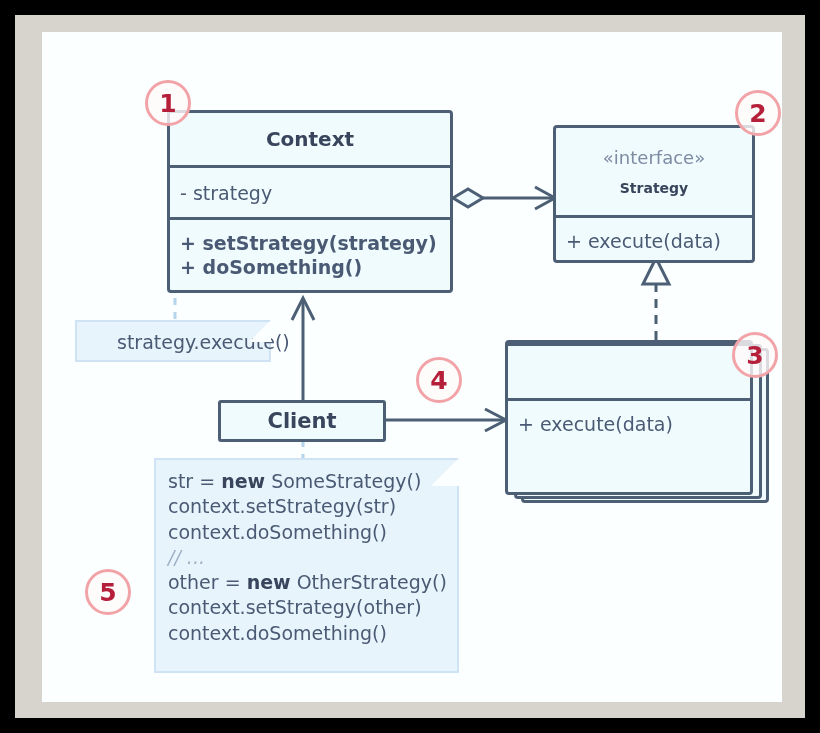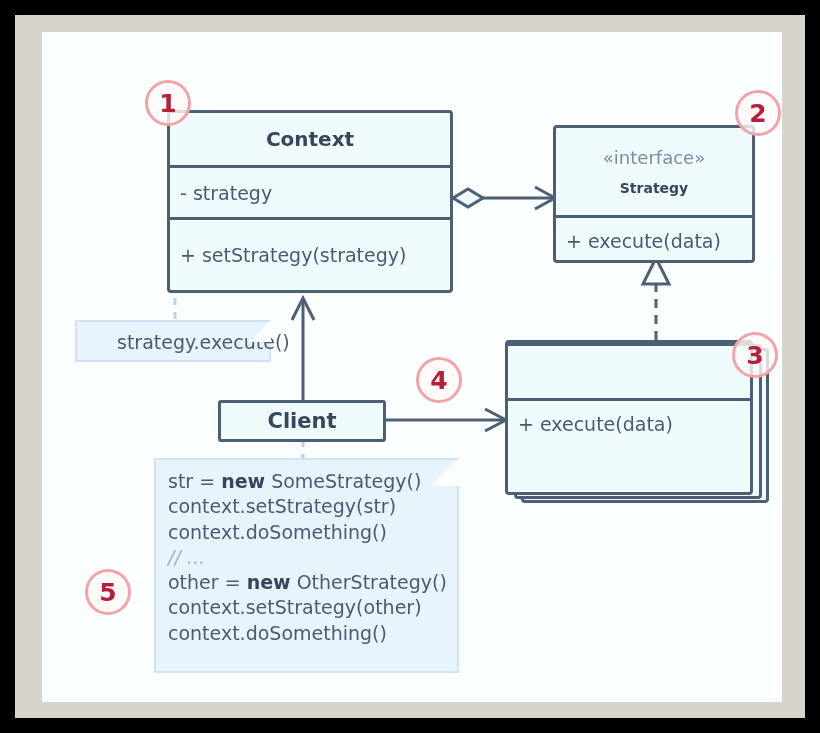--- a/index.html
+++ b/index.html
@@ -74,20 +74,21 @@
     font-weight: bold;
     color: #38455c;
     font-size: 14px;
     margin-top: 12px;
   }
   .uml-lines {
     flex-direction: column;
     align-items: flex-start;
     justify-content: center;
     line-height: 1.28;
+    font-weight: bold;
   }
 
   
   .stack-ghost {
     position: absolute;
     background: #f0fbfd;
     border: 3px solid #4d5f75;
     border-radius: 4px;
     box-sizing: border-box;
   }
@@ -191,20 +192,21 @@
       <g stroke="#b6d4ea" stroke-width="3" fill="none">
         <line x1="261" y1="408" x2="261" y2="443" stroke-dasharray="7,7"></line>
       </g>
     </svg>
 
     <div class="uml-box" style="left:125px; top:78px; width:286px; height:183px;">
       <div class="uml-row uml-title" style="height:52px;">Context</div>
       <div class="uml-row sep" style="height:52px;">- strategy</div>
       <div class="uml-row sep uml-lines" style="height:73px;">
         <div>+ setStrategy(strategy)</div>
+        <div>+ doSomething()</div>
       </div>
     </div>
 
     <div class="uml-box" style="left:511px; top:93px; width:202px; height:138px;">
       <div class="uml-row uml-stereo" style="height:87px;justify-content:center;">
         <span>«interface»</span>
         <span class="nm">Strategy</span>
       </div>
       <div class="uml-row sep" style="height:48px;">+ execute(data)</div>
     </div>

